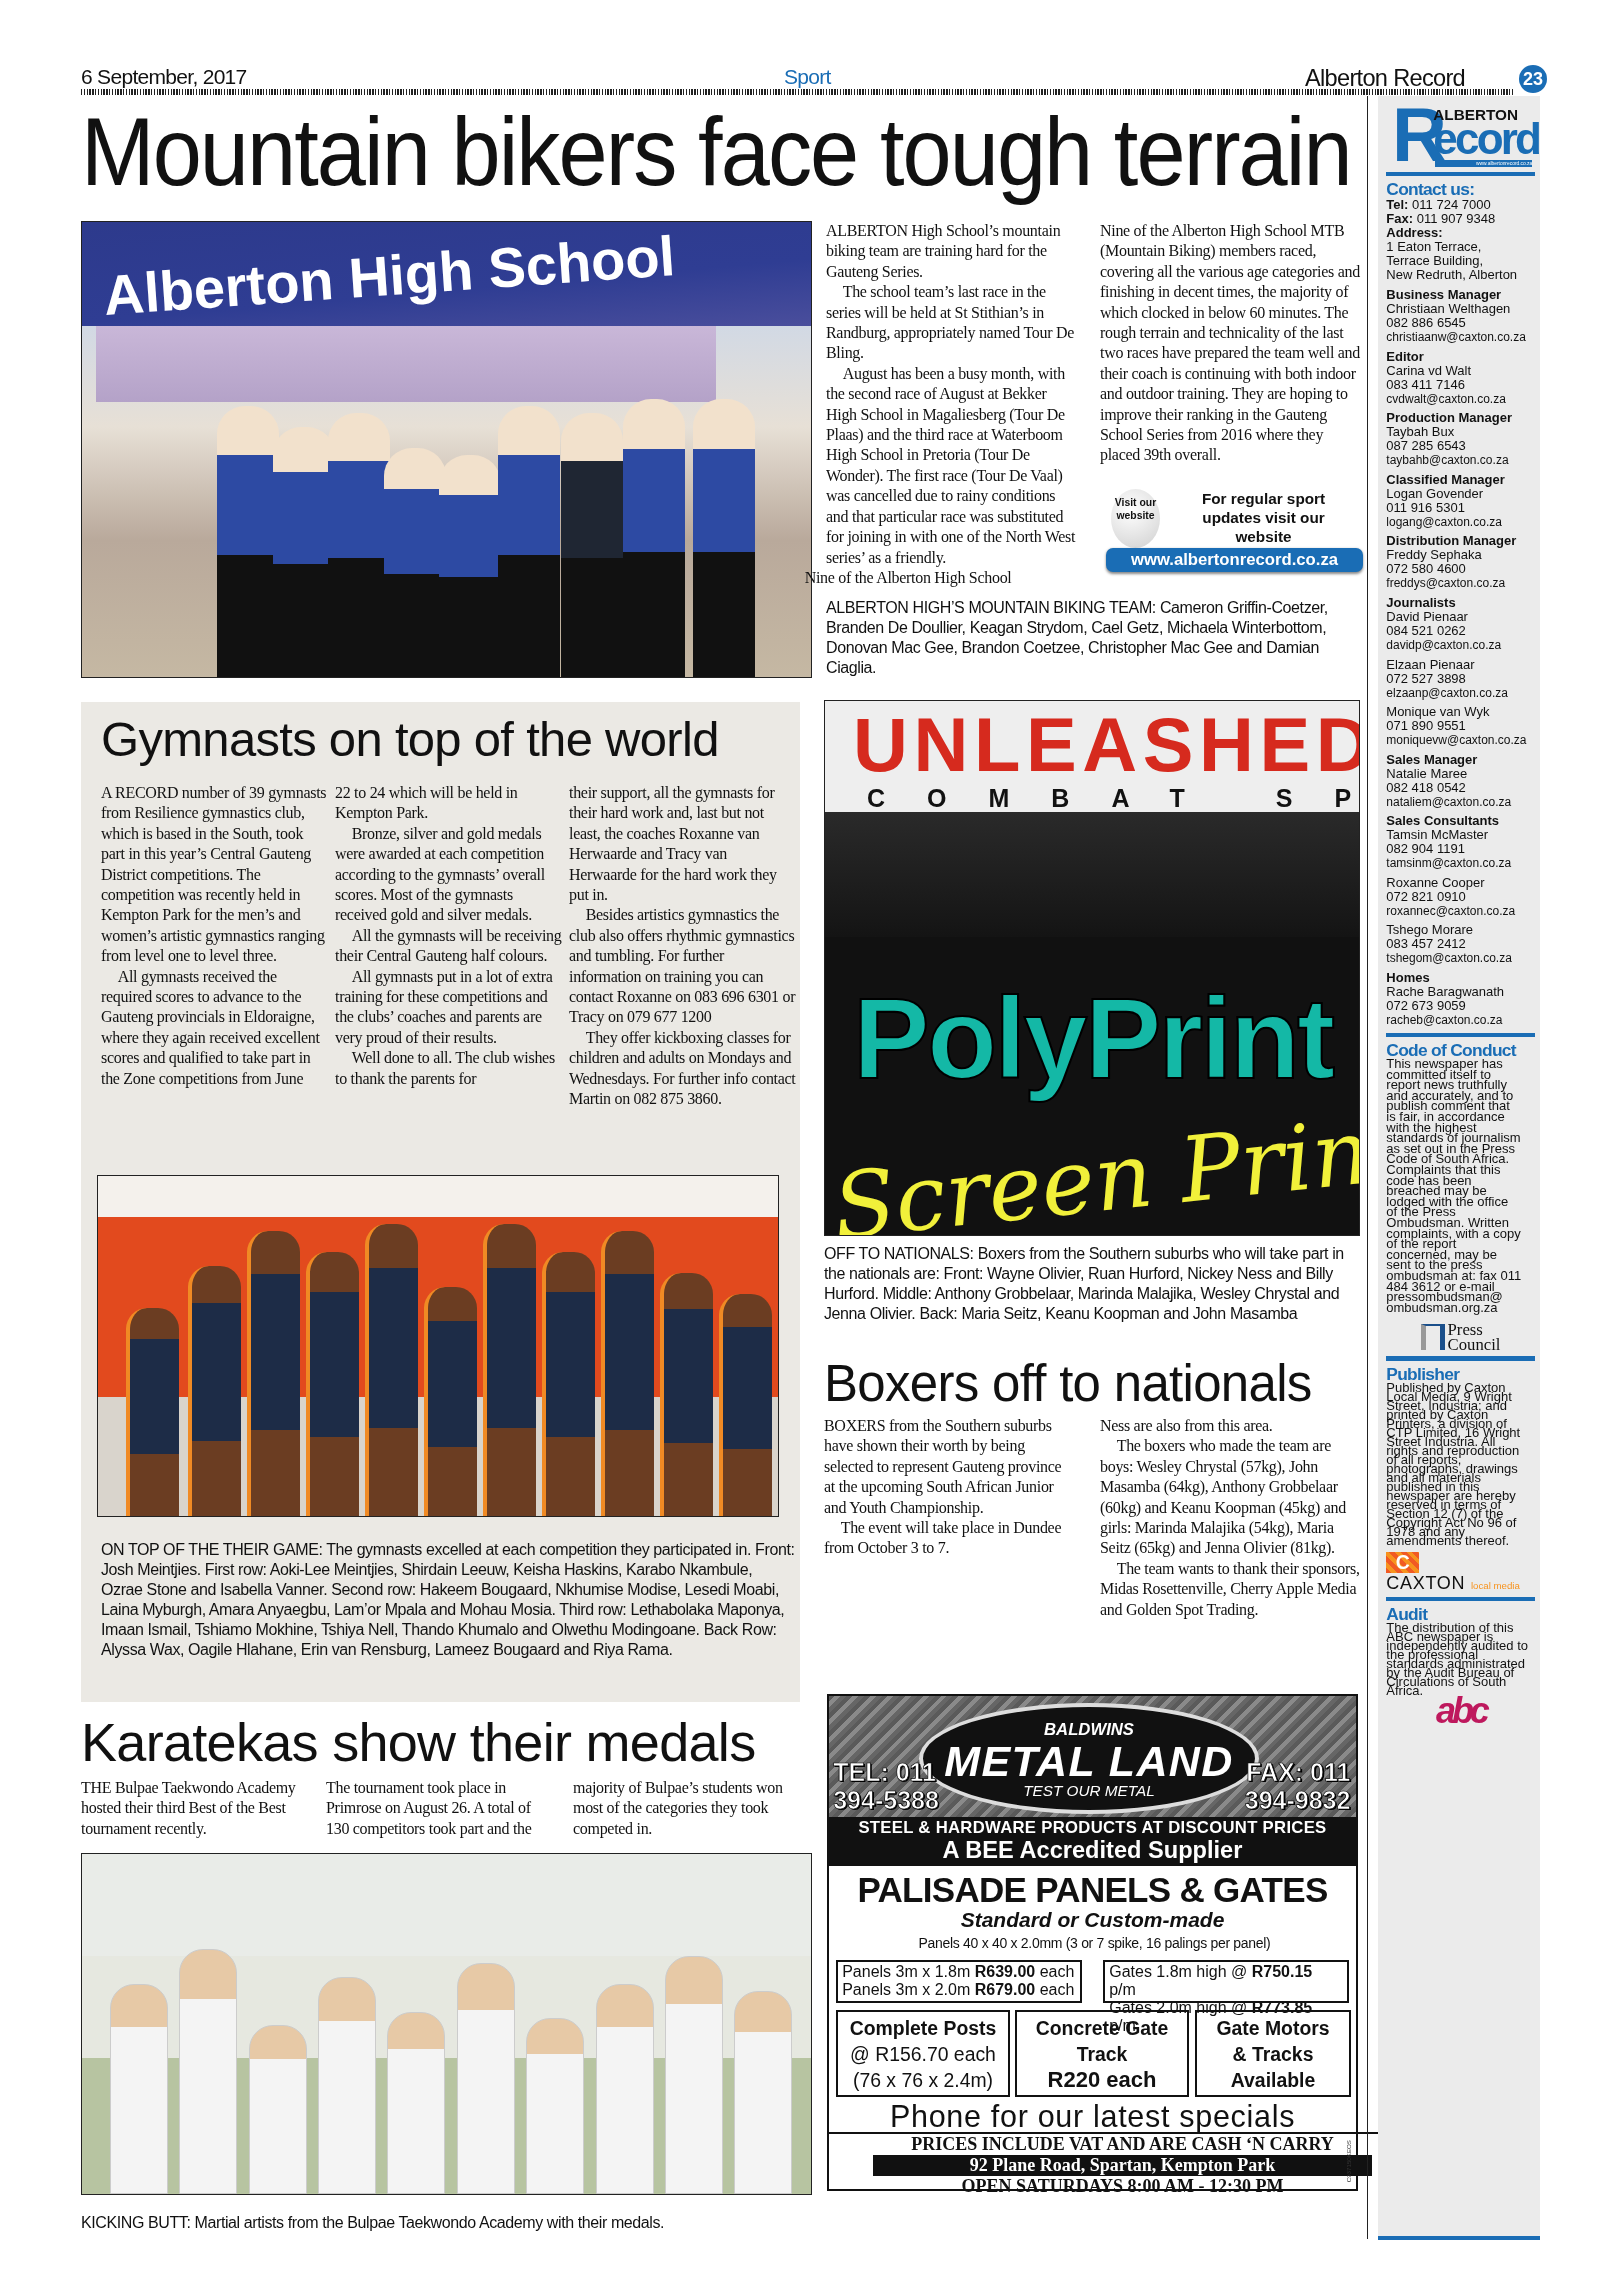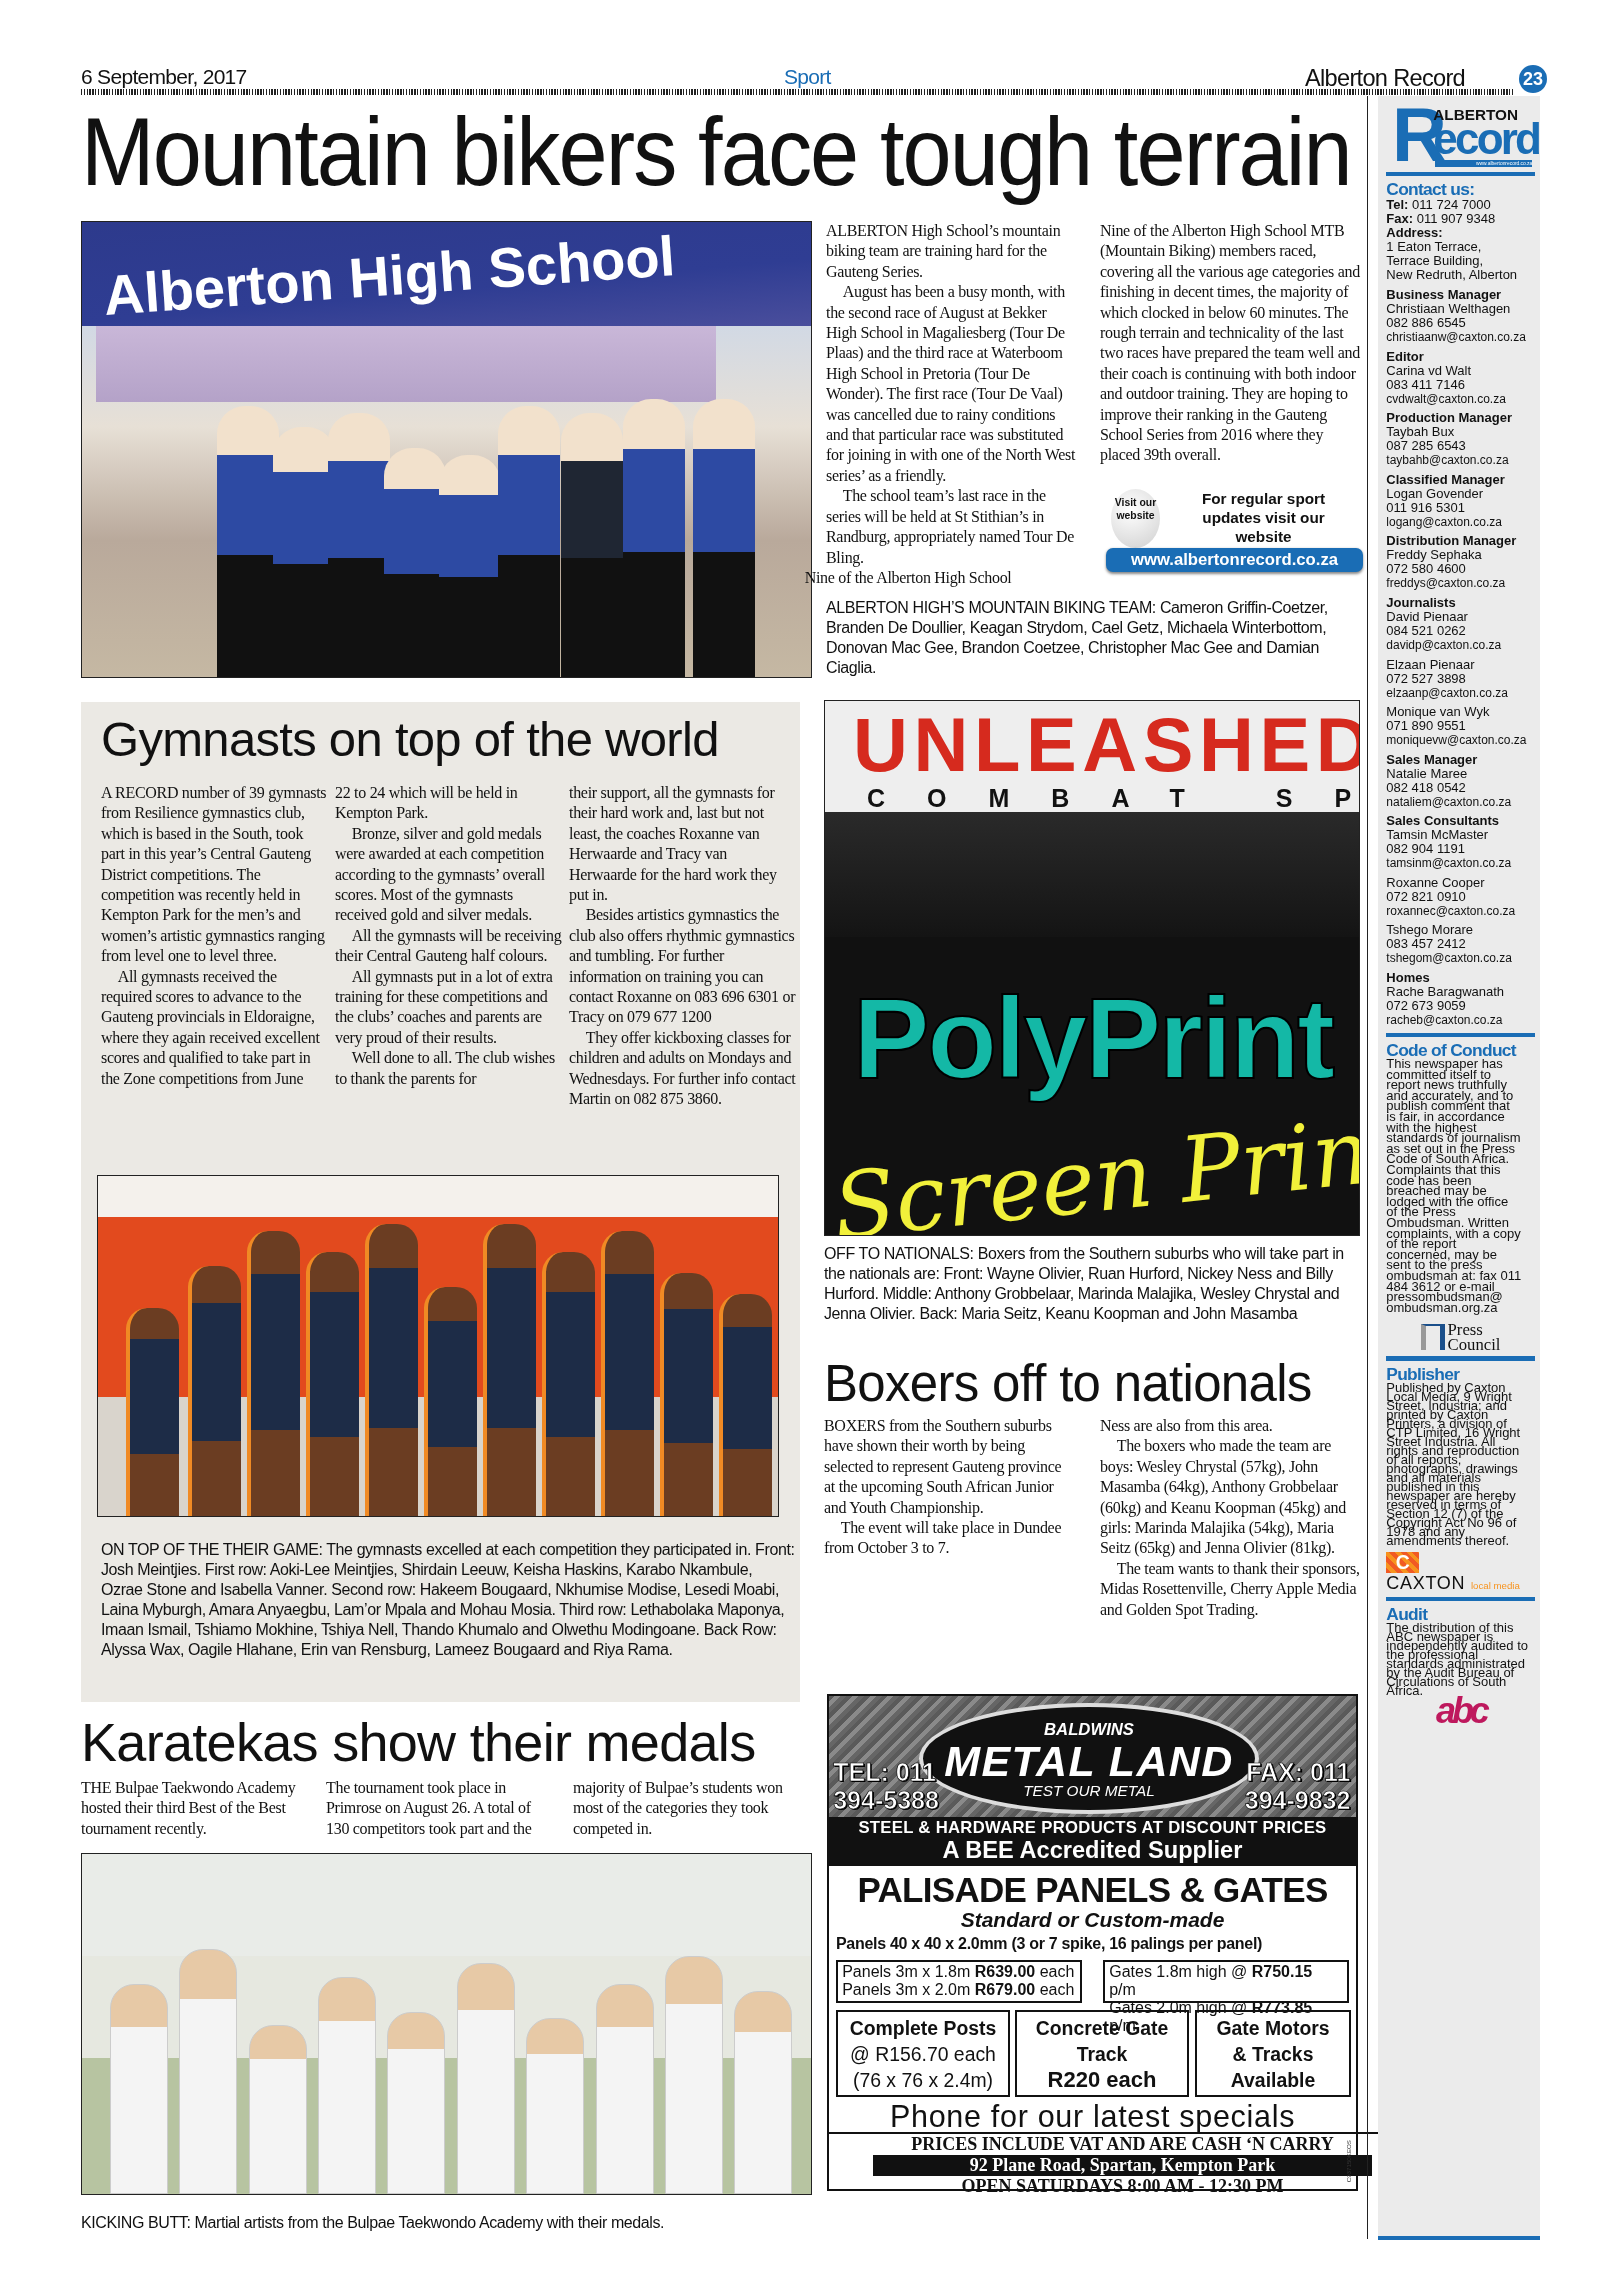--- a/index.html
+++ b/index.html
@@ -87,21 +87,21 @@
   .ad-oval { left:90px; top:7px; width:340px; height:111px; border-radius:50%; background:#111; border:4.2px solid #ddd; box-sizing:border-box; color:#fff; text-align:center; }
   .ad-bald { font-size:16.7px; font-weight:bold; font-style:italic; margin-top:12.5px; }
   .ad-metal { font-size:43px; font-weight:900; font-style:italic; letter-spacing:1.4px; line-height:42px; }
   .ad-test { font-size:15.3px; font-style:italic; }
   .ad-tel { color:#fff; font-weight:900; font-size:25px; line-height:28px; -webkit-text-stroke:0.7px #000; text-shadow:1.4px 1.4px 0 #000; }
   .ad-strip { left:0; top:121px; width:100%; height:49px; background:#111; color:#fff; text-align:center; }
   .ad-strip .s1 { font-weight:900; font-size:16.7px; line-height:21px; letter-spacing:0.3px; }
   .ad-strip .s2 { font-weight:900; font-size:23.6px; line-height:25px; }
   .ad-h { left:0; top:174px; width:100%; text-align:center; font-weight:900; font-size:35px; letter-spacing:-0.7px; }
   .ad-sub { left:0; top:212px; width:100%; text-align:center; font-weight:bold; font-style:italic; font-size:21px; }
-  .ad-sub2 { left:7px; top:239px; width:517px; text-align:left; font-weight:bold; font-size:16px; letter-spacing:-0.3px; }
+  .ad-sub2 { left:7px; top:239px; width:517px; text-align:center; font-weight:normal; font-size:14px; letter-spacing:-0.3px; }
   .ad-pbox { border:2.1px solid #111; font-size:16px; line-height:18px; padding:1.4px 4.2px; box-sizing:border-box; }
   .ad-box3 { border:2.1px solid #111; text-align:center; font-weight:900; font-size:19.4px; line-height:26px; box-sizing:border-box; padding-top:2.8px; }
   .ad-phone { left:0; top:396px; width:100%; text-align:center; font-size:30.5px; letter-spacing:0.7px; }
   .ad-foot { left:0; top:430px; width:100%; height:61px; border-top:2.8px solid #111; text-align:center; font-family:"Liberation Serif",serif; font-weight:bold;padding-left:30px; }
   .ad-foot .f1 { font-size:18px; line-height:21px; }
   .ad-foot .f2 { background:#111; color:#fff; font-size:18px; line-height:21px; margin:0 14px; }
   .ad-foot .f3 { font-size:18px; line-height:21px; }
   .ad-code { right:4.2px; top:444px; font-size:6.2px; writing-mode:vertical-rl; transform:rotate(180deg); color:#333; }
 </style>
 </head>
@@ -125,22 +125,22 @@
   <div class="rider" style="left:302px;height:229px;"></div>
   <div class="rider" style="left:357px;height:222px;"></div>
   <div class="rider" style="left:416px;height:271px;"></div>
   <div class="rider" style="left:479px;height:264px;background:linear-gradient(180deg,#f2e1cc 0 18%,#1f2633 18% 55%,#111 55% 100%);"></div>
   <div class="rider" style="left:541px;height:278px;"></div>
   <div class="rider" style="left:611px;height:278px;"></div>
 </div>
 
 <div class="abs col" style="left:826px;top:221px;width:253px;">
   <p>ALBERTON High School’s mountain biking team are training hard for the Gauteng Series.</p>
+  <p class="ind">The school team’s last race in the series will be held at St Stithian’s in Randburg, appropriately named Tour De Bling.</p>
   <p class="ind">August has been a busy month, with the second race of August at Bekker High School in Magaliesberg (Tour De Plaas) and the third race at Waterboom High School in Pretoria (Tour De Wonder). The first race (Tour De Vaal) was cancelled due to rainy conditions and that particular race was substituted for joining in with one of the North West series’ as a friendly.</p>
-  <p class="ind">The school team’s last race in the series will be held at St Stithian’s in Randburg, appropriately named Tour De Bling.</p>
 </div>
 <div class="abs col" style="left:788px;top:568px;width:253px;">
   <p class="ind">Nine of the Alberton High School</p>
 </div>
 <div class="abs col" style="left:1100px;top:221px;width:260px;">
   <p>Nine of the Alberton High School MTB (Mountain Biking) members raced, covering all the various age categories and finishing in decent times, the majority of which clocked in below 60 minutes. The rough terrain and technicality of the last two races have prepared the team well and their coach is continuing with both indoor and outdoor training. They are hoping to improve their ranking in the Gauteng School Series from 2016 where they placed 39th overall.</p>
 </div>
 
 <div class="abs promo-circle">Visit our website</div>
 <div class="abs promo-text">For regular sport updates visit our website</div>

